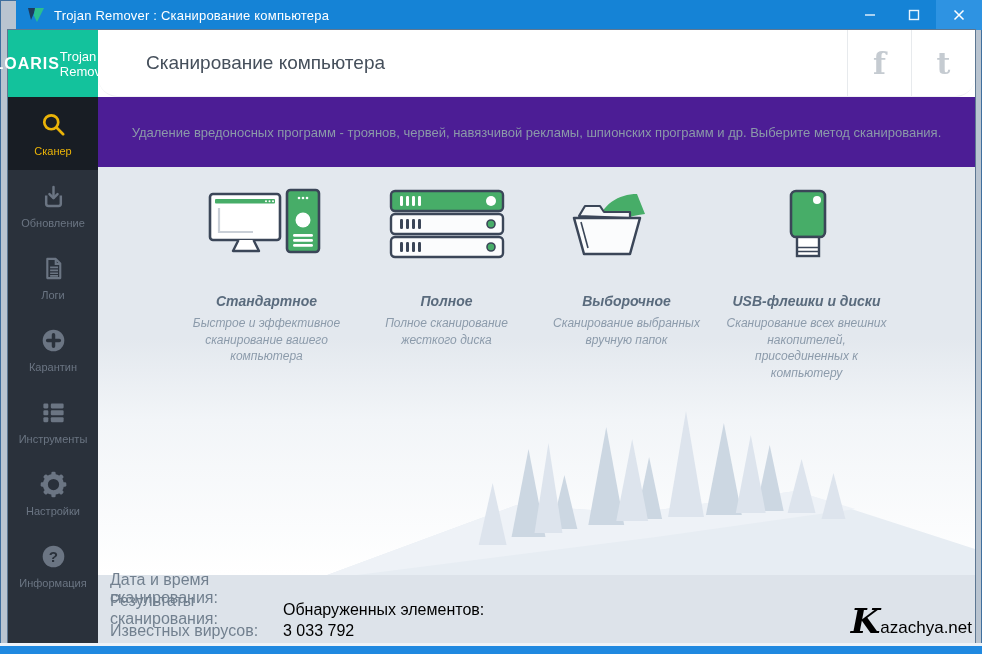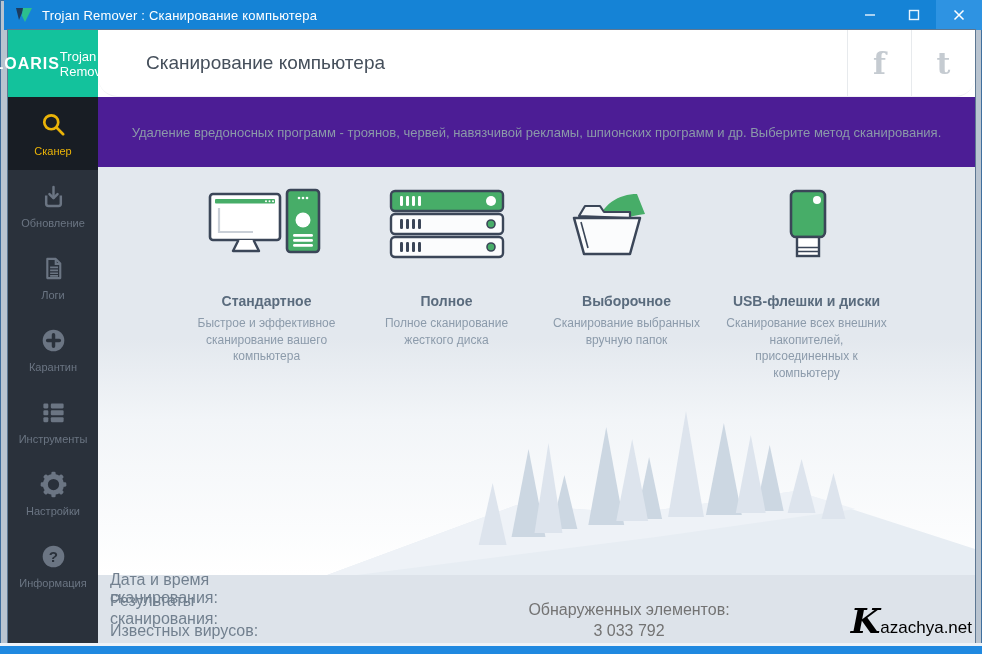--- a/index.html
+++ b/index.html
@@ -8,21 +8,21 @@
 
   .window{
     position:relative; width:982px; height:654px;
     background:#b9c4d0;
     box-shadow: inset 0 0 0 1px #3f6f9e;
     overflow:hidden;
   }
 
   
   .titlebar{
-    position:absolute; top:0; left:4px; right:0; height:30px;
+    position:absolute; top:0; left:16px; right:0; height:30px;
     background:#1583d6; display:flex; align-items:center;
     color:#fff;
   }
   .titlebar .app-icon{ width:20px; height:20px; margin:0 8px 0 10px; flex:0 0 auto; }
   .titlebar .title{ font-size:13px; letter-spacing:.2px; }
   .win-controls{ margin-left:auto; display:flex; height:100%; }
   .win-btn{
     width:44px; height:100%; display:flex; align-items:center; justify-content:center;
     color:#dfeefc; font-size:13px; cursor:default;
   }
@@ -75,40 +75,41 @@
   .subheader{
     height:70px; background:#4c1d95; display:flex; align-items:center; justify-content:center;
     flex:0 0 auto;
   }
   .subheader .desc{ font-size:13px; color:#8b99a9; padding:0 20px; }
 
   
   .content{
     flex:1; position:relative; overflow:hidden;
     background:linear-gradient(180deg,#e3e8ee 0%,#e3e8ee 42%,#f2f5f8 62%,#ffffff 100%);
+    font-style:italic;
   }
   .options{
     position:relative; z-index:2;
     display:flex; justify-content:center; padding-top:16px;
   }
   .option{ width:178px; margin:0 1px; text-align:center; cursor:pointer; }
   .option .oicon{ height:84px; display:flex; align-items:center; justify-content:center; }
   .option .otitle{ font-size:14px; font-weight:bold; color:#5a6b7d; margin-top:26px; }
   .option .odesc{ font-size:12px; color:#8c9bab; line-height:1.38; margin-top:6px; padding:0 4px; }
 
   .forest{ position:absolute; left:0; right:0; bottom:0; height:188px; width:100%; z-index:1; }
 
   
   .statusbar{
     flex:0 0 auto; height:68px; background:#dde3ea; position:relative;
     display:grid; grid-template-columns:173px auto; grid-auto-rows:21px;
     align-items:center; padding:3px 0 0 12px; font-size:16px;
   }
   .stat-label{ color:#72808f; }
-  .stat-value{ color:#737373;text-align:center; }
+  .stat-value{ color:#000000; }
 
   .watermark{
     position:absolute; right:10px; bottom:16px; z-index:5;
     color:#000; font-size:17px; line-height:1;
     font-family:"Liberation Sans", sans-serif;
   }
   .watermark::first-letter{
     font-family:"DejaVu Serif", serif; font-style:italic; font-weight:bold;
     font-size:34px;
   }

